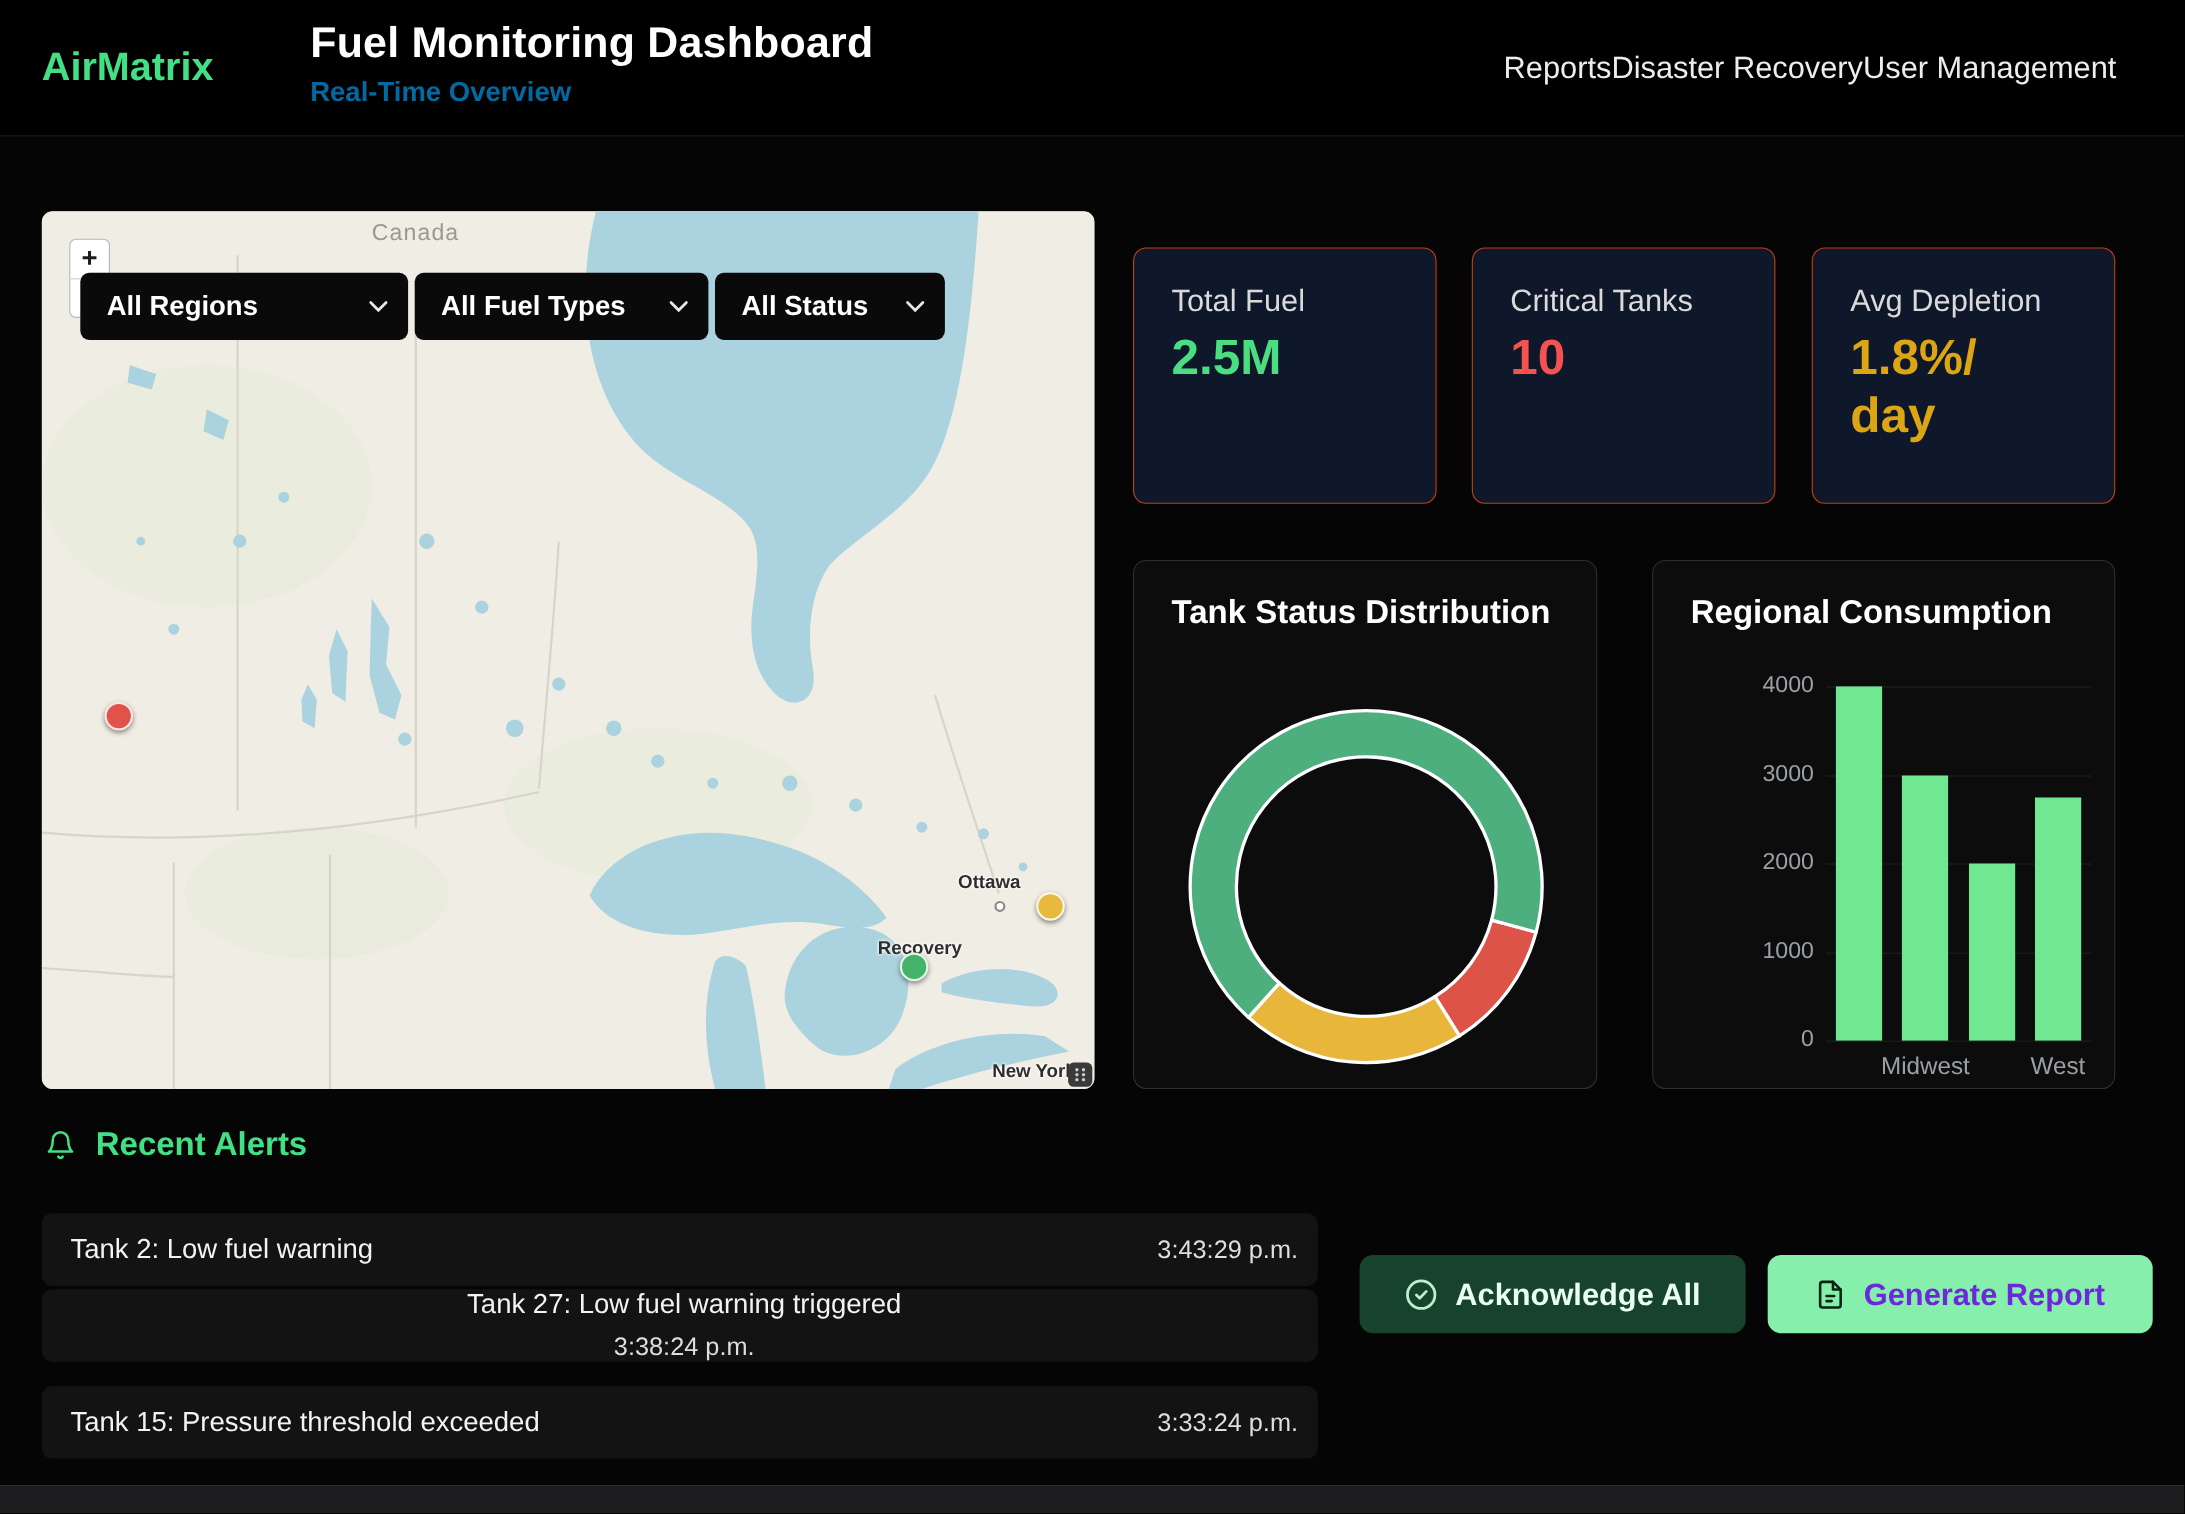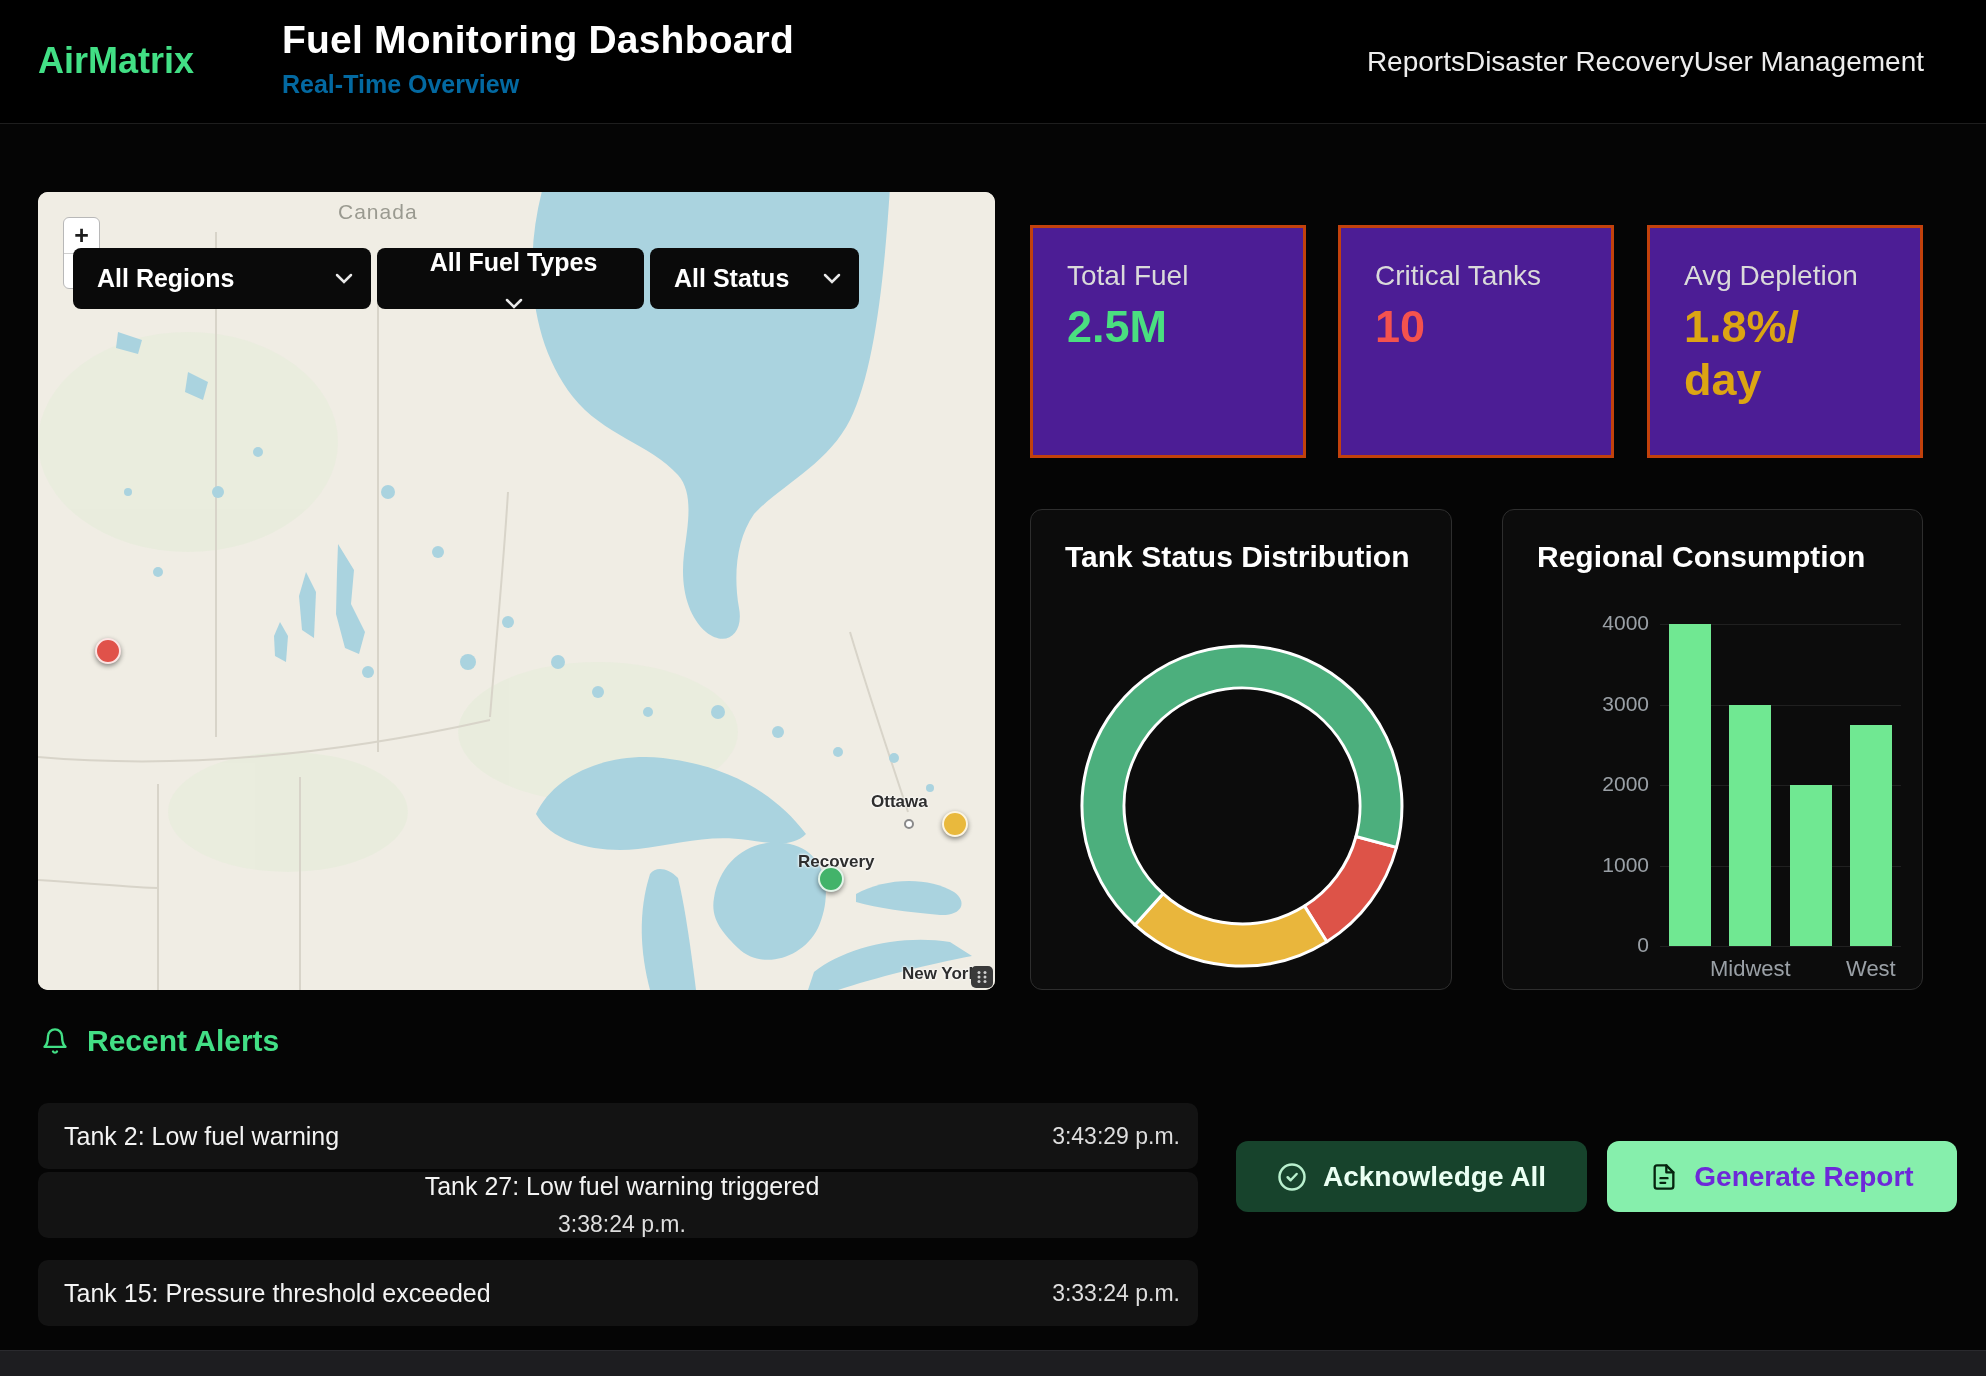--- a/index.html
+++ b/index.html
@@ -19,29 +19,29 @@
   .nav-item { font-size:28px; color:#ededed; cursor:pointer; white-space:nowrap; }
 
   
   .map-panel { position:absolute; left:38px; top:192px; width:957px; height:798px; border-radius:10px; overflow:hidden; background:#f0ede4; }
   .map-svg { position:absolute; left:0; top:0; }
   .zoom-ctl { position:absolute; left:25px; top:25px; width:37px; background:#fff; border:1px solid #b8b8b8; border-radius:6px; z-index:2; overflow:hidden; }
   .zoom-btn { width:100%; height:35px; display:flex; align-items:center; justify-content:center; font-size:25px; font-weight:700; color:#1d1d1d; cursor:pointer; }
   .zoom-btn + .zoom-btn { border-top:1px solid #cfcfcf; }
   .map-filters { position:absolute; left:35px; top:56px; display:flex; gap:6px; z-index:3; }
   .filter { height:61px; background:#0a0a0a; color:#fff; border-radius:8px; display:flex; align-items:center; justify-content:space-between; padding:0 18px 0 24px; font-size:25px; font-weight:700; cursor:pointer; }
-  .filter.w1 { width:298px; } .filter.w2 { width:267px;flex-direction:column; } .filter.w3 { width:209px; }
+  .filter.w1 { width:298px; } .filter.w2 { width:267px; } .filter.w3 { width:209px; }
   .map-label-country { position:absolute; left:300px; top:8px; font-size:21px; color:#9a9a90; letter-spacing:1px; }
   .map-city { position:absolute; font-size:17px; font-weight:600; color:#2e2e2e; text-shadow:0 0 3px #fff,0 0 3px #fff; z-index:2; }
   .city-dot { position:absolute; width:10px; height:10px; border-radius:50%; background:#fff; border:2px solid #8a8a8a; z-index:2; }
   .marker { position:absolute; width:26px; height:26px; border-radius:50%; border:2px solid rgba(255,255,255,.85); box-shadow:0 2px 5px rgba(0,0,0,.45); z-index:4; cursor:pointer; }
   .resize-handle { position:absolute; right:2px; bottom:2px; width:22px; height:22px; background:#3a3a3a; border-radius:5px; display:flex; align-items:center; justify-content:center; z-index:5; cursor:nwse-resize; }
 
   
-  .stat-card { position:absolute; top:225px; width:276px; height:233px; background:#4c1d95; border:3px solid #c2410c; border-radius:0; }
+  .stat-card { position:absolute; top:225px; width:276px; height:233px; background:#0f172a; border:1px solid #c2410c; border-radius:12px; }
   .stat-card.c1 { left:1030px; } .stat-card.c2 { left:1338px; } .stat-card.c3 { left:1647px; }
   .stat-label { margin:32px 0 0 34px; font-size:28px; color:#dadada; }
   .stat-value { margin:8px 0 0 34px; font-size:45px; font-weight:800; line-height:1.18; }
 
   
   .chart-card { position:absolute; top:509px; height:481px; background:#0c0c0c; border:1px solid #2e2e2e; border-radius:12px; }
   .chart-card.left { left:1030px; width:422px; }
   .chart-card.right { left:1502px; width:421px; }
   .chart-title { margin:30px 0 0 34px; font-size:30px; font-weight:700; color:#fff; }
   .donut-svg { position:absolute; left:31px; top:116px; }

